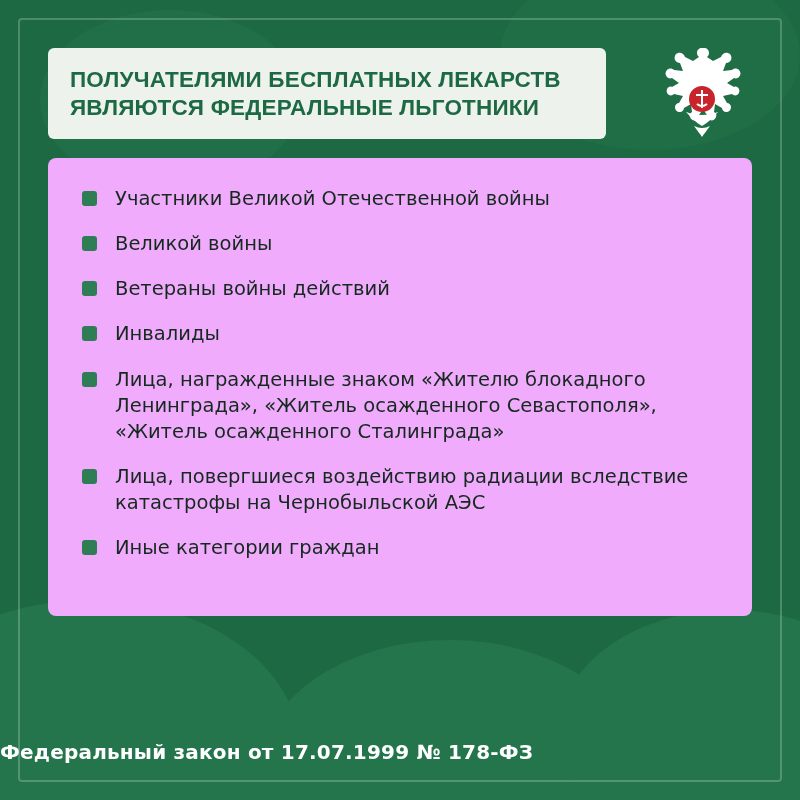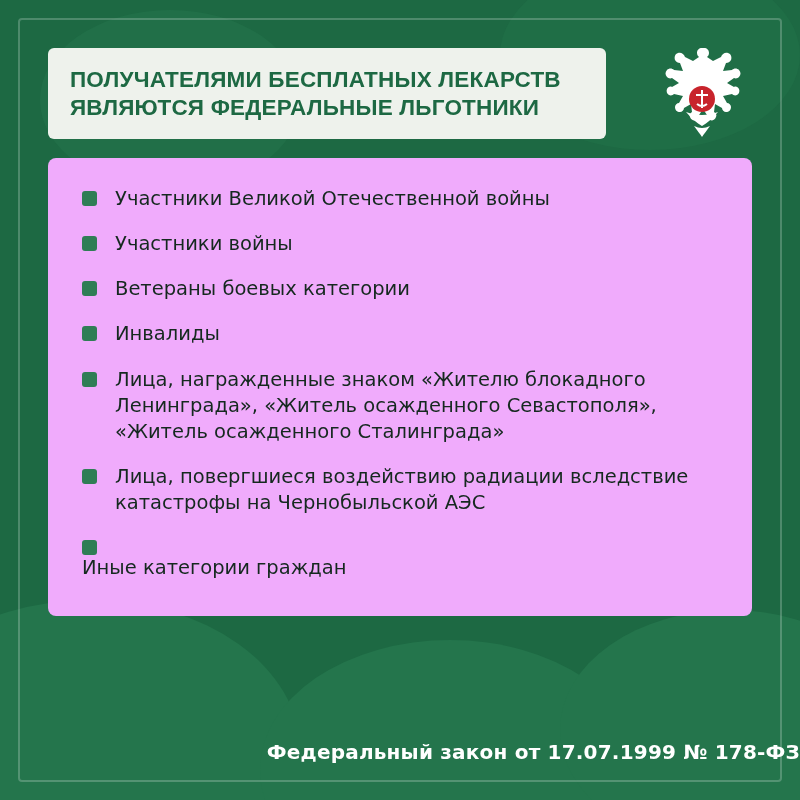--- a/index.html
+++ b/index.html
@@ -88,21 +88,21 @@
     box-sizing: border-box;
     padding: 28px 34px 24px 34px;
   }
 
   .list { list-style: none; margin: 0; padding: 0; }
   .list-item {
     display: flex;
     align-items: flex-start;
     margin-bottom: 19px;
   }
-  .list-item:last-child { margin-bottom: 4px; flex-direction: column; }
+  .list-item:last-child { margin-bottom: 4px; }
   .bullet {
     flex: 0 0 auto;
     width: 15px;
     height: 15px;
     background: #2f7d55;
     border-radius: 3px;
     margin-top: 5px;
     margin-right: 18px;
   }
   .item-text {
@@ -110,21 +110,21 @@
     font-size: 19.5px;
     line-height: 1.34;
     font-family: "DejaVu Sans", sans-serif;
   }
 
   .footer {
     position: absolute;
     left: 0;
     right: 0;
     bottom: 36px;
-    text-align: right;
+    text-align: left;
   }
   .footer-text {
     color: #ffffff;
     font-size: 20px;
     font-weight: bold;
     letter-spacing: 0.2px;
     font-family: "DejaVu Sans", sans-serif;
   }
 </style>
 </head>
@@ -161,25 +161,25 @@
   </div>
 
   <div class="card">
     <ul class="list">
       <li class="list-item">
         <span class="bullet"></span>
         <span class="item-text">Участники Великой Отечественной войны</span>
       </li>
       <li class="list-item">
         <span class="bullet"></span>
-        <span class="item-text">Участники войны</span>
-      </li>
-      <li class="list-item">
-        <span class="bullet"></span>
-        <span class="item-text">Ветераны боевых категории</span>
+        <span class="item-text">Великой войны</span>
+      </li>
+      <li class="list-item">
+        <span class="bullet"></span>
+        <span class="item-text">Ветераны войны действий</span>
       </li>
       <li class="list-item">
         <span class="bullet"></span>
         <span class="item-text">Инвалиды</span>
       </li>
       <li class="list-item">
         <span class="bullet"></span>
         <span class="item-text">Лица, награжденные знаком «Жителю блокадного Ленинграда», «Житель осажденного Севастополя», «Житель осажденного Сталинграда»</span>
       </li>
       <li class="list-item">

